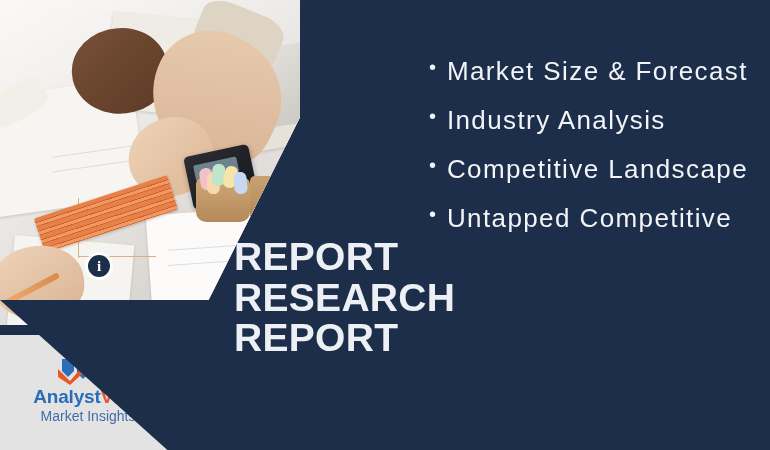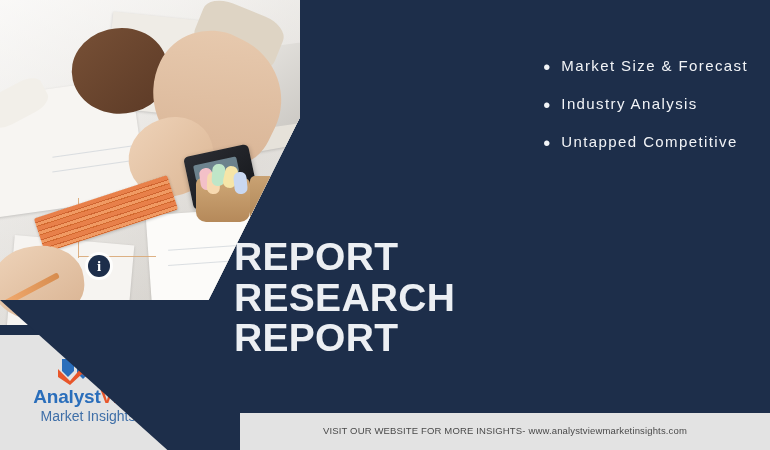--- a/index.html
+++ b/index.html
@@ -267,21 +267,21 @@
     position: absolute;
     right: 22px;
     top: 58px;
     margin: 0;
     padding: 0;
     list-style: none;
     text-align: left;
   }
   .bullets li {
     color: #f2f4f7;
-    font-size: 15px;
+    font-size: 26px;
     letter-spacing: 1.4px;
     line-height: 1;
     margin-bottom: 23px;
     white-space: nowrap;
     position: relative;
     padding-left: 18px;
   }
   .bullets li:last-child { margin-bottom: 0; }
   .bullets li::before {
     content: "\2022";
@@ -400,26 +400,24 @@
       <div class="logo-sub">Market Insights</div>
     </div>
   </div>
 
   <div class="wedge"></div>
 
 
   <ul class="bullets">
     <li>Market Size &amp; Forecast</li>
     <li>Industry Analysis</li>
+    <li>Competitive Landscape</li>
     <li>Untapped Competitive</li>
   </ul>
 
   <div class="title-block">
     <div class="title-line">REPORT</div>
     <div class="title-line">RESEARCH</div>
     <div class="title-line">REPORT</div>
   </div>
 
-  <div class="footer-bar">
-    <div class="footer-text">VISIT OUR WEBSITE FOR MORE INSIGHTS- www.analystviewmarketinsights.com</div>
-  </div>
 
 </div>
 
 </body></html>

